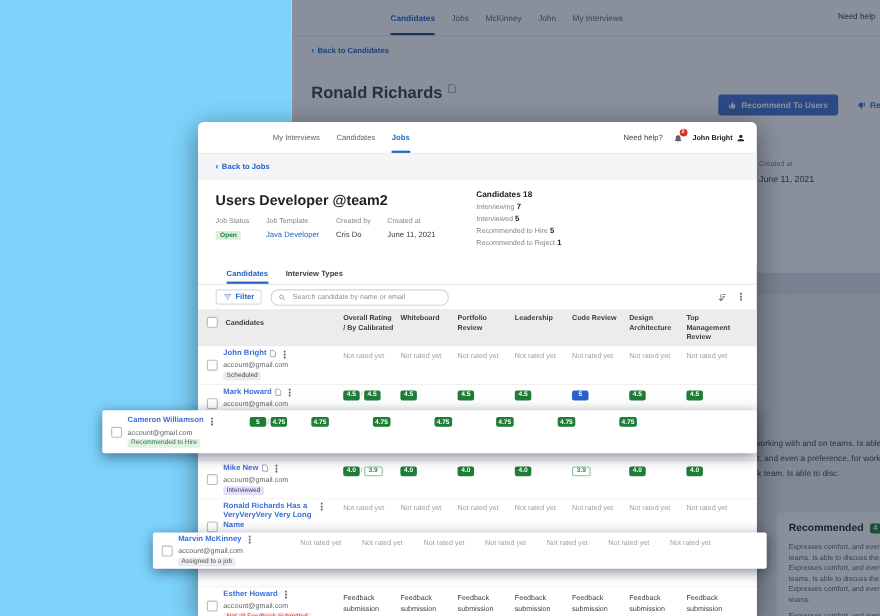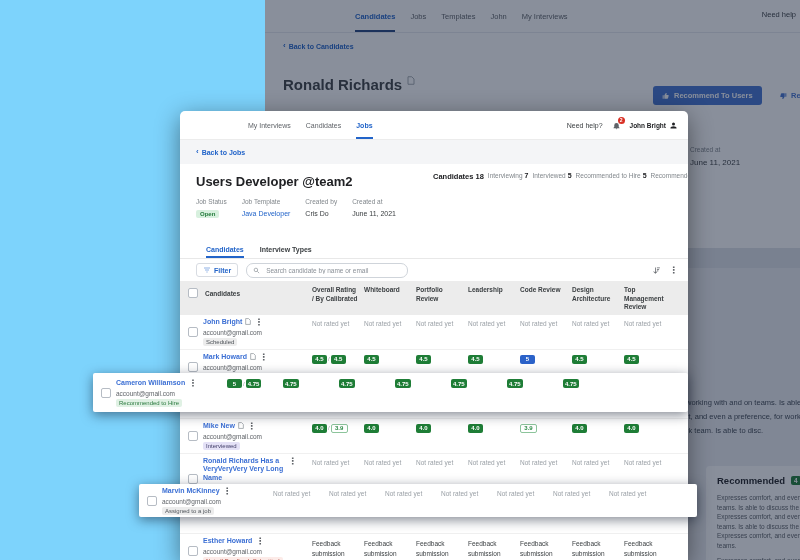--- a/index.html
+++ b/index.html
@@ -46,21 +46,21 @@
   .chev{font-size:8px;line-height:1;}
   .m-jobhead{position:relative;height:76px;background:#fff;}
   .m-title{position:absolute;left:16px;top:10px;font-size:13px;font-weight:700;color:#202124;}
   .m-fields{position:absolute;left:16px;top:34px;display:flex;gap:15px;}
   .fld{display:flex;flex-direction:column;gap:5px;}
   .fld-label{font-size:6.5px;color:#80868b;white-space:nowrap;}
   .fld-value{font-size:7px;color:#3c4043;white-space:nowrap;}
   .fld-value.link{color:#2264c9;}
   .fld-value .open-badge{background:#d7f0de;color:#237a3b;font-weight:700;font-size:6px;padding:1px 4px;border-radius:2px;}
   .m-stats{position:absolute;left:253px;top:8px;display:flex;gap:32px;}
-  .stat-col{display:flex;flex-direction:row;gap:4px;min-width:96px;}
+  .stat-col{display:flex;flex-direction:column;gap:4px;min-width:96px;}
   .stat-head{font-size:7.5px;font-weight:700;color:#202124;white-space:nowrap;}
   .stat-item{font-size:6.5px;color:#80868b;white-space:nowrap;}
   .stat-item b{color:#202124;font-size:7px;margin-left:2px;}
   .m-tabs2{height:18px;border-bottom:1px solid #e8e8e8;display:flex;gap:16px;padding-left:26px;align-items:stretch;}
   .m-tab2{font-size:7px;font-weight:700;color:#3c4043;display:flex;align-items:center;position:relative;white-space:nowrap;}
   .m-tab2.active{color:#2264c9;}
   .m-tab2.active::after{content:"";position:absolute;left:0;right:0;bottom:0;height:2px;background:#2264c9;}
   .m-filterrow{height:22px;display:flex;align-items:center;padding:0 10px 0 16px;gap:8px;}
   .filter-btn{border:1px solid #d8dce2;border-radius:3px;color:#2264c9;font-size:7px;font-weight:700;padding:2px 6px;display:flex;align-items:center;gap:3px;background:#fff;}
   .search-box{width:148px;height:13px;border:1px solid #cfd4da;border-radius:7px;display:flex;align-items:center;gap:4px;padding:0 6px;background:#fff;}
@@ -107,21 +107,21 @@
 </head>
 <body>
 
 <div id="stage">
 
   <div class="bg-page">
     <div class="bg-nav">
       <div class="bg-tabs" id="bgTabs">
           <div class="bg-tab active">Candidates</div>
           <div class="bg-tab">Jobs</div>
-          <div class="bg-tab">Templates</div>
+          <div class="bg-tab">McKinney</div>
           <div class="bg-tab">John</div>
           <div class="bg-tab">My Interviews</div>
         </div>
       <div class="bg-help">Need help</div>
     </div>
     <div class="bg-back">
       <span class="chev">‹</span>
       <span>Back to Candidates</span>
     </div>
     <div class="bg-title">

